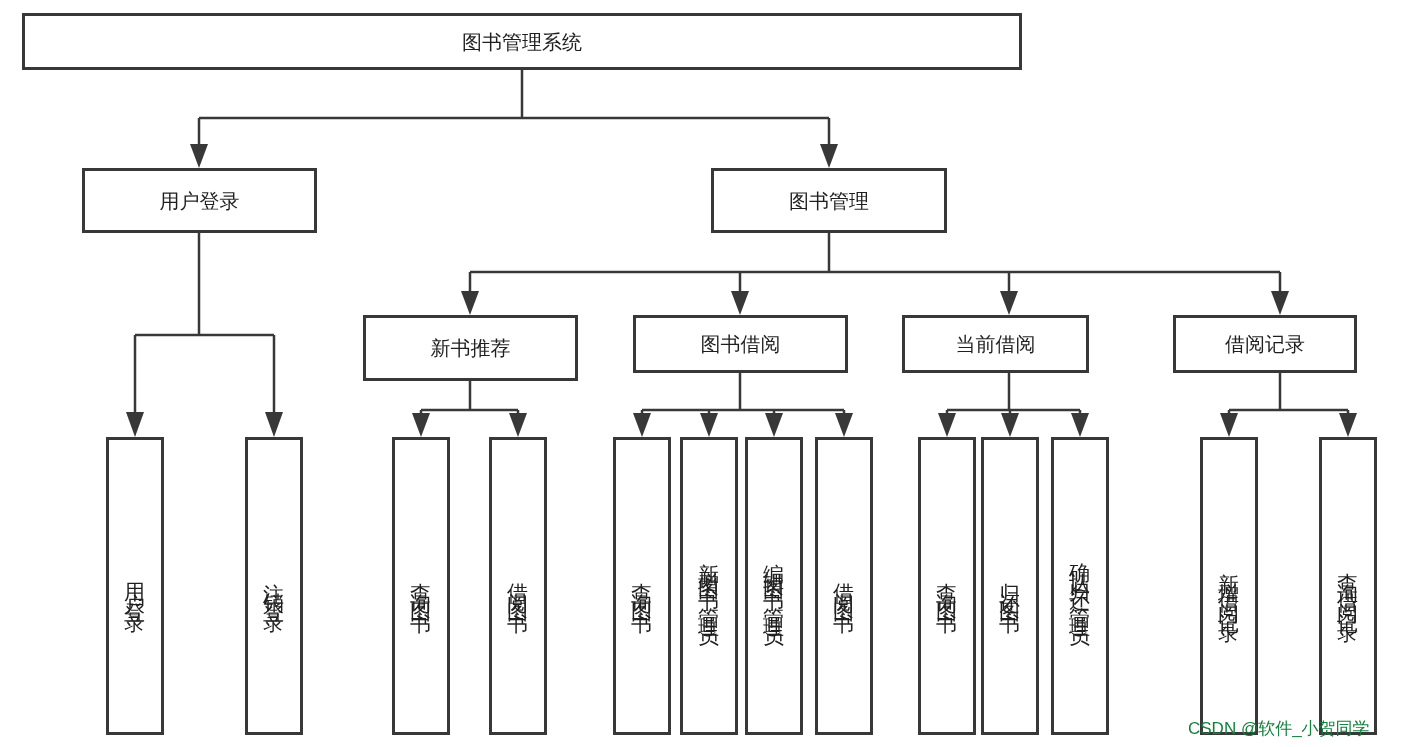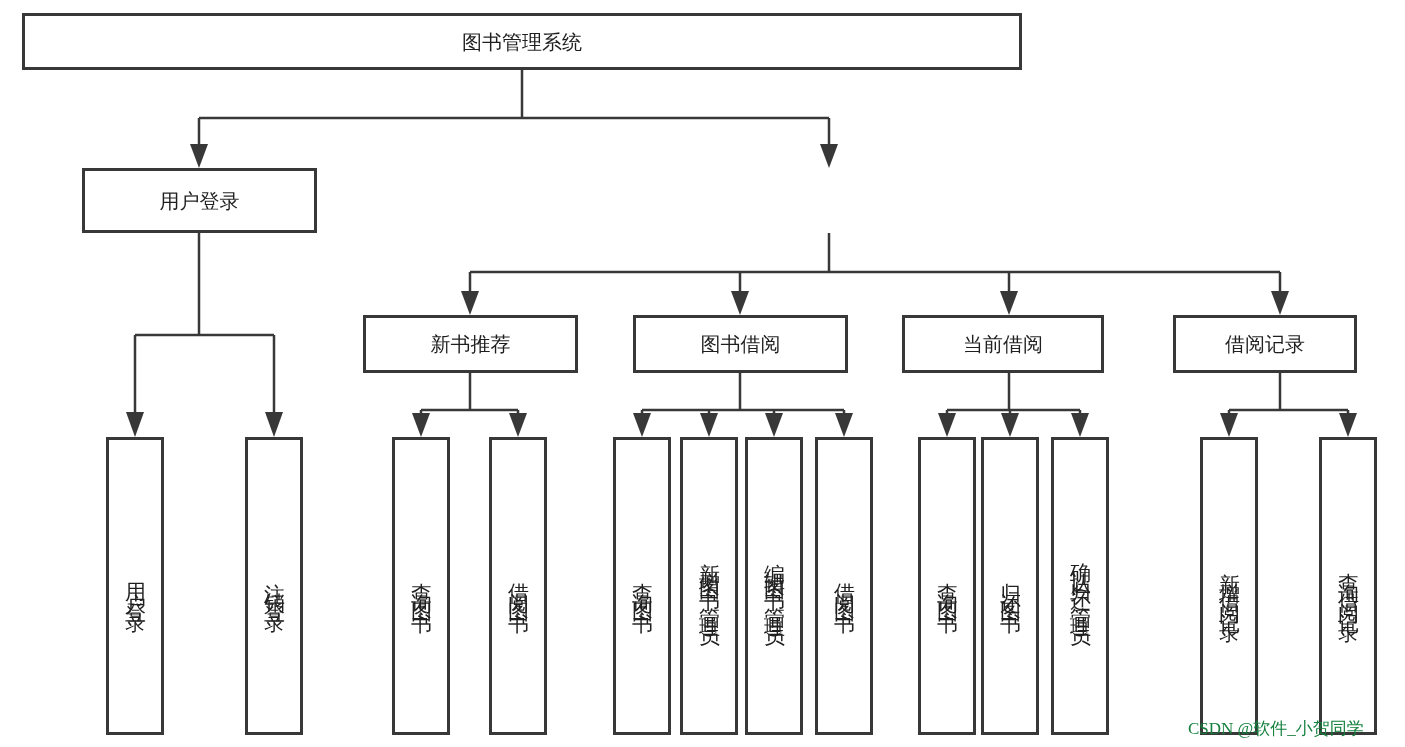--- a/index.html
+++ b/index.html
@@ -1,40 +1,40 @@
 <!DOCTYPE html>
 <html><head>
 <meta charset="utf-8">
 <style>
   html,body{margin:0;padding:0;background:#fff;}
   #canvas{
     position:relative;width:1405px;height:747px;background:#fff;overflow:hidden;
-    font-family:Liberation Serif, serif;
+    font-family:Liberation Sans, sans-serif;
   }
   #connectors{position:absolute;left:0;top:0;}
   .node{
     position:absolute;box-sizing:border-box;background:#fff;
     border:3px solid #383838;color:#1f1f1f;
     display:flex;align-items:center;justify-content:center;
     font-size:20px;text-align:center;line-height:1.2;
   }
   .node.v{
     writing-mode:vertical-rl;text-orientation:mixed;
     font-size:21px;letter-spacing:10px;
   }
   .node.v.long{letter-spacing:9px;}
   
   .pos-root{left:22px;top:13px;width:1000px;height:57px;}
   
   .pos-login-branch{left:82px;top:168px;width:235px;height:65px;}
   .pos-book-mgmt{left:711px;top:168px;width:236px;height:65px;}
   
-  .pos-new-book-rec{left:363px;top:315px;width:215px;height:58px;}
+  .pos-new-book-rec{left:363px;top:315px;width:215px;height:66px;}
   .pos-book-borrow{left:633px;top:315px;width:215px;height:58px;}
-  .pos-current-borrow{left:902px;top:315px;width:202px;height:58px;}
+  .pos-current-borrow{left:902px;top:315px;width:187px;height:58px;}
   .pos-borrow-records{left:1173px;top:315px;width:184px;height:58px;}
   
   .v4{top:437px;width:58px;height:298px;}
   .pos-user-login{left:106px;}
   .pos-logout{left:245px;}
   .pos-query-books-a{left:392px;}
   .pos-borrow-books-a{left:489px;}
   .pos-query-books-b{left:613px;}
   .pos-add-books{left:680px;}
   .pos-edit-books{left:745px;}
@@ -82,20 +82,21 @@
       <polygon points="1001,413 1019,413 1010,437"></polygon>
       <polygon points="1071,413 1089,413 1080,437"></polygon>
       <polygon points="1220,413 1238,413 1229,437"></polygon>
       <polygon points="1339,413 1357,413 1348,437"></polygon>
     </g>
   </svg>
 
   <div class="node pos-root">图书管理系统</div>
 
   <div class="node pos-login-branch">用户登录</div>
+  <div class="node pos-book-mgmt">图书管理</div>
 
   <div class="node pos-new-book-rec">新书推荐</div>
   <div class="node pos-book-borrow">图书借阅</div>
   <div class="node pos-current-borrow">当前借阅</div>
   <div class="node pos-borrow-records">借阅记录</div>
 
   <div class="node v v4 pos-user-login">用户登录</div>
   <div class="node v v4 pos-logout">注销登录</div>
   <div class="node v v4 pos-query-books-a">查询图书</div>
   <div class="node v v4 pos-borrow-books-a">借阅图书</div>

